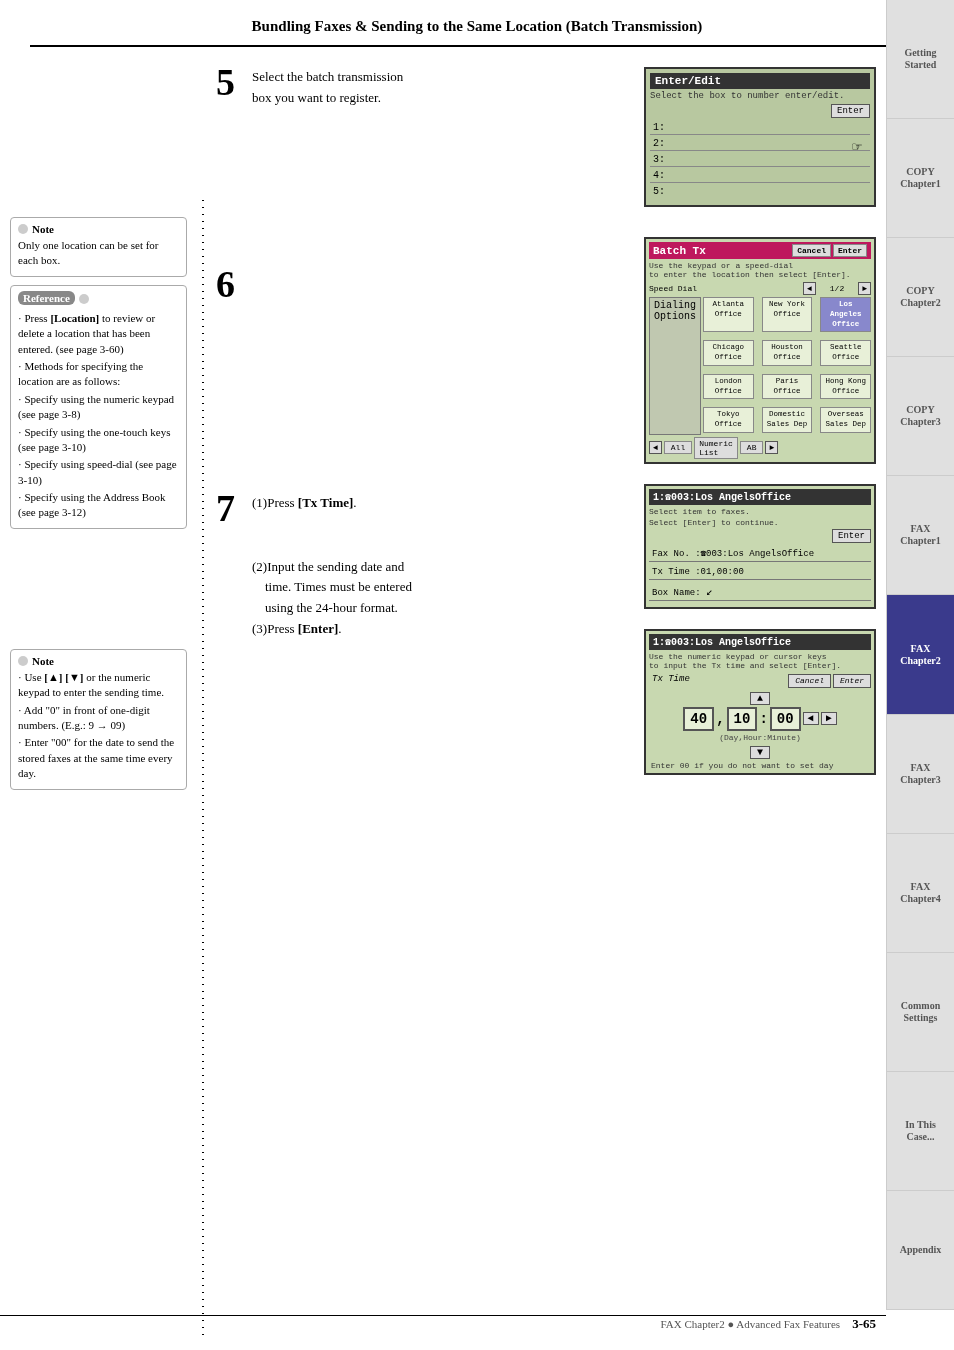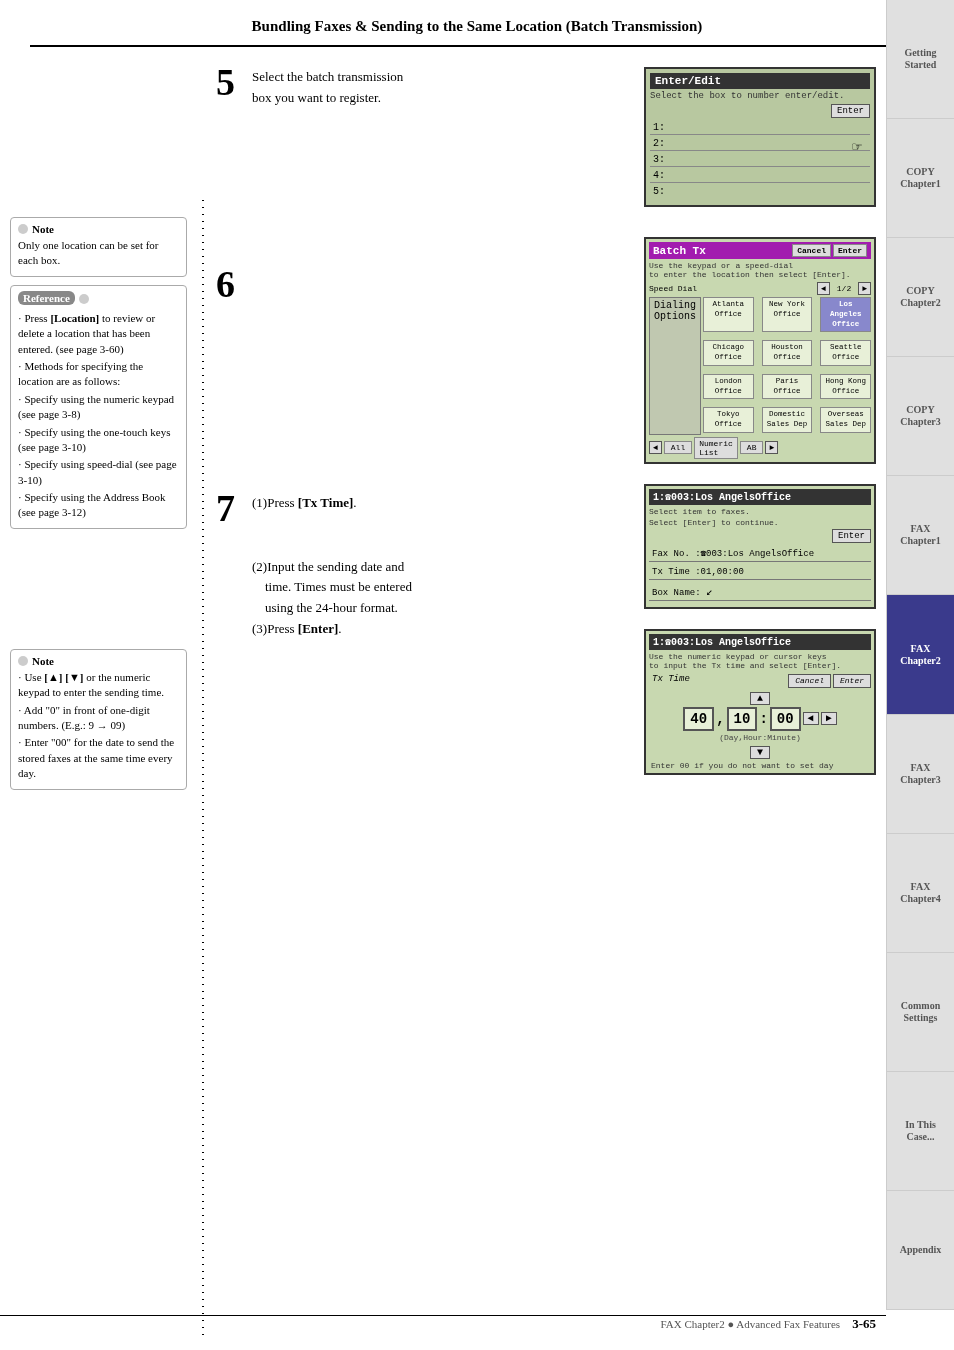--- a/index.html
+++ b/index.html
@@ -215,21 +215,21 @@
       border: 2px solid #333;
       background: #c8d8b0;
       font-family: 'Courier New', monospace;
       font-size: 9px;
       padding: 3px;
     }
     .batch-title-row {
       display: flex;
       justify-content: space-between;
       align-items: center;
-      background: #a21caf;
+      background: #be185d;
       color: #fff;
       font-weight: bold;
       font-size: 11px;
       padding: 2px 4px;
       margin-bottom: 2px;
     }
     .batch-btn-group {
       display: flex;
       gap: 2px;
     }
@@ -242,21 +242,21 @@
       font-family: 'Courier New', monospace;
     }
     .batch-info-text {
       font-size: 8px;
       color: #333;
       margin-bottom: 3px;
     }
     .batch-speed-row {
       display: flex;
       align-items: center;
-      gap: 7px;
+      gap: 14px;
       margin-bottom: 2px;
     }
     .batch-label {
       font-size: 8px;
       white-space: nowrap;
     }
     .batch-nav-btn {
       border: 1px solid #555;
       background: #ddd;
       font-size: 8px;

